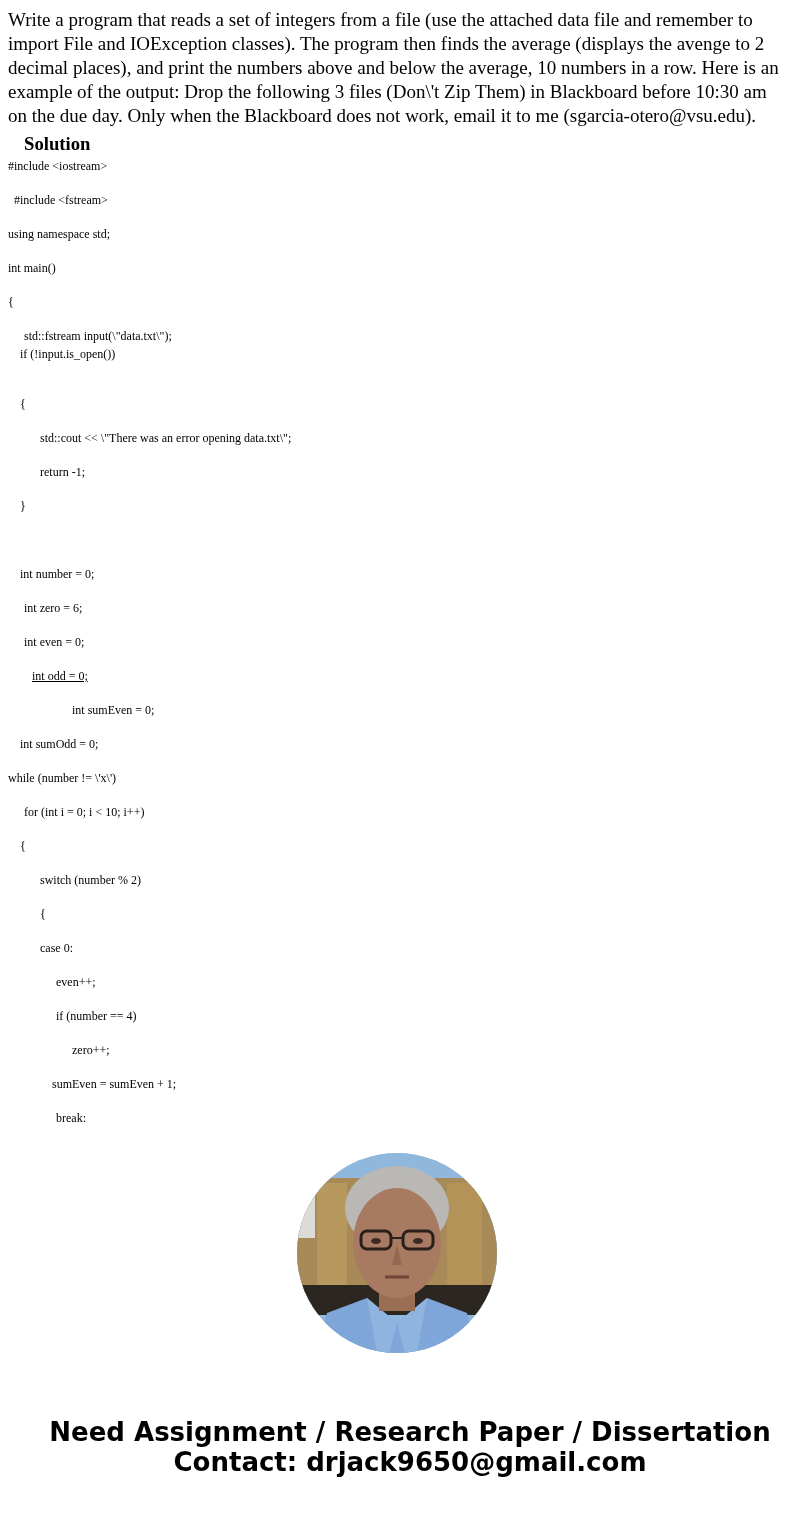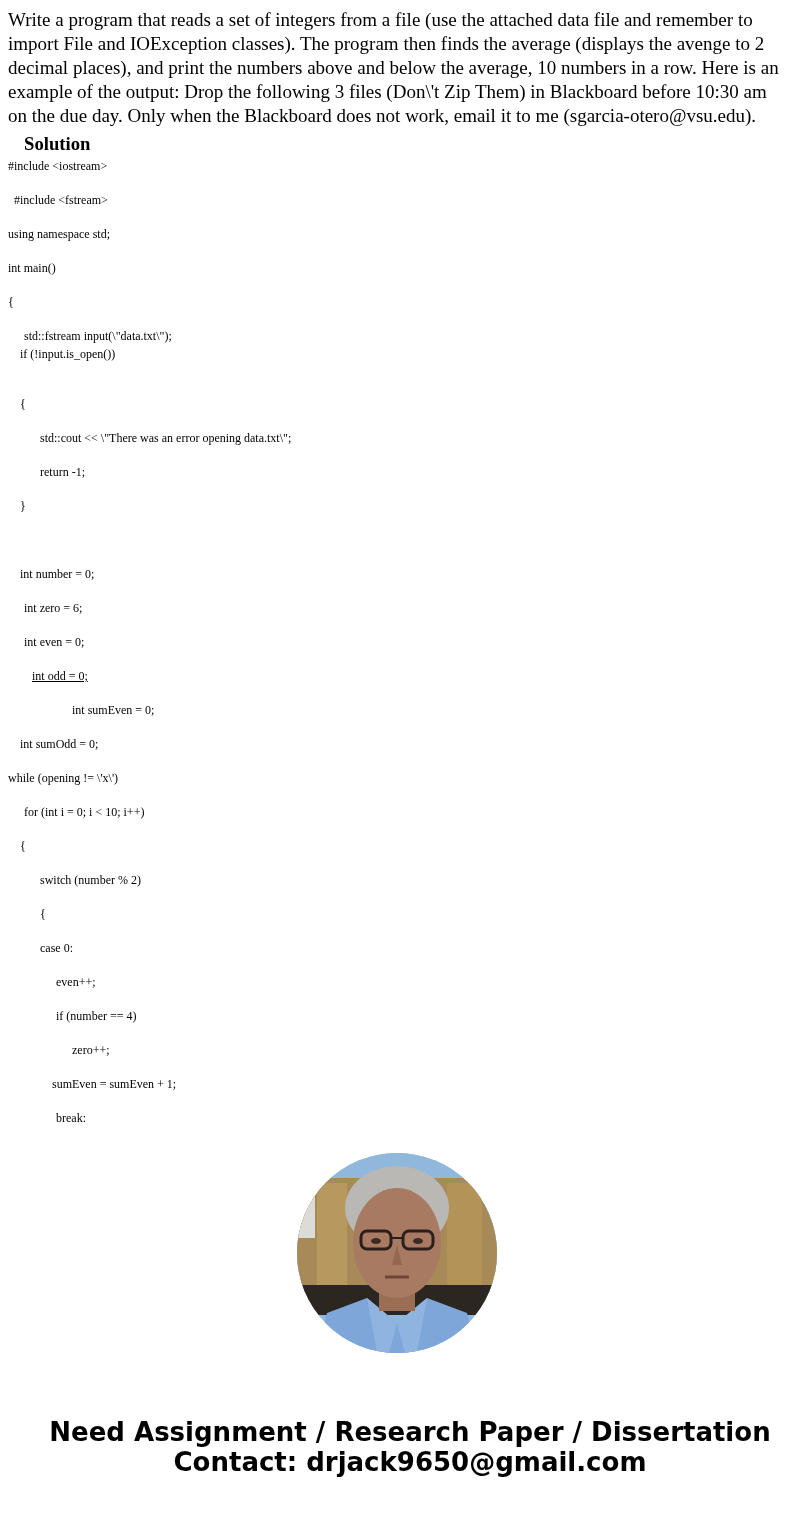--- a/index.html
+++ b/index.html
@@ -84,21 +84,21 @@
   <p class="code-line" style="top:429px;left:40px;">std::cout &lt;&lt; \"There was an error opening data.txt\";</p>
   <p class="code-line" style="top:463px;left:40px;">return -1;</p>
   <p class="code-line" style="top:497px;left:20px;">}</p>
   <p class="code-line" style="top:531px;left:8px;"></p>
   <p class="code-line" style="top:565px;left:20px;">int number = 0;</p>
   <p class="code-line" style="top:599px;left:24px;">int zero = 6;</p>
   <p class="code-line" style="top:633px;left:24px;">int even = 0;</p>
   <p class="code-line" style="top:667px;left:32px;text-decoration:underline;">int odd = 0;</p>
   <p class="code-line" style="top:701px;left:24px;margin-left:48px;">int sumEven = 0;</p>
   <p class="code-line" style="top:735px;left:20px;">int sumOdd = 0;</p>
-  <p class="code-line" style="top:769px;left:8px;">while (opening != \'x\')</p>
+  <p class="code-line" style="top:769px;left:8px;">while (number != \'x\')</p>
   <p class="code-line" style="top:803px;left:24px;">for (int i = 0; i &lt; 10; i++)</p>
   <p class="code-line" style="top:837px;left:20px;">{</p>
   <p class="code-line" style="top:871px;left:40px;">switch (number % 2)</p>
   <p class="code-line" style="top:905px;left:40px;">{</p>
   <p class="code-line" style="top:939px;left:40px;">case 0:</p>
   <p class="code-line" style="top:973px;left:56px;">even++;</p>
   <p class="code-line" style="top:1007px;left:56px;">if (number == 4)</p>
   <p class="code-line" style="top:1041px;left:72px;">zero++;</p>
   <p class="code-line" style="top:1075px;left:52px;">sumEven = sumEven + 1;</p>
   <p class="code-line" style="top:1109px;left:56px;">break:</p>

